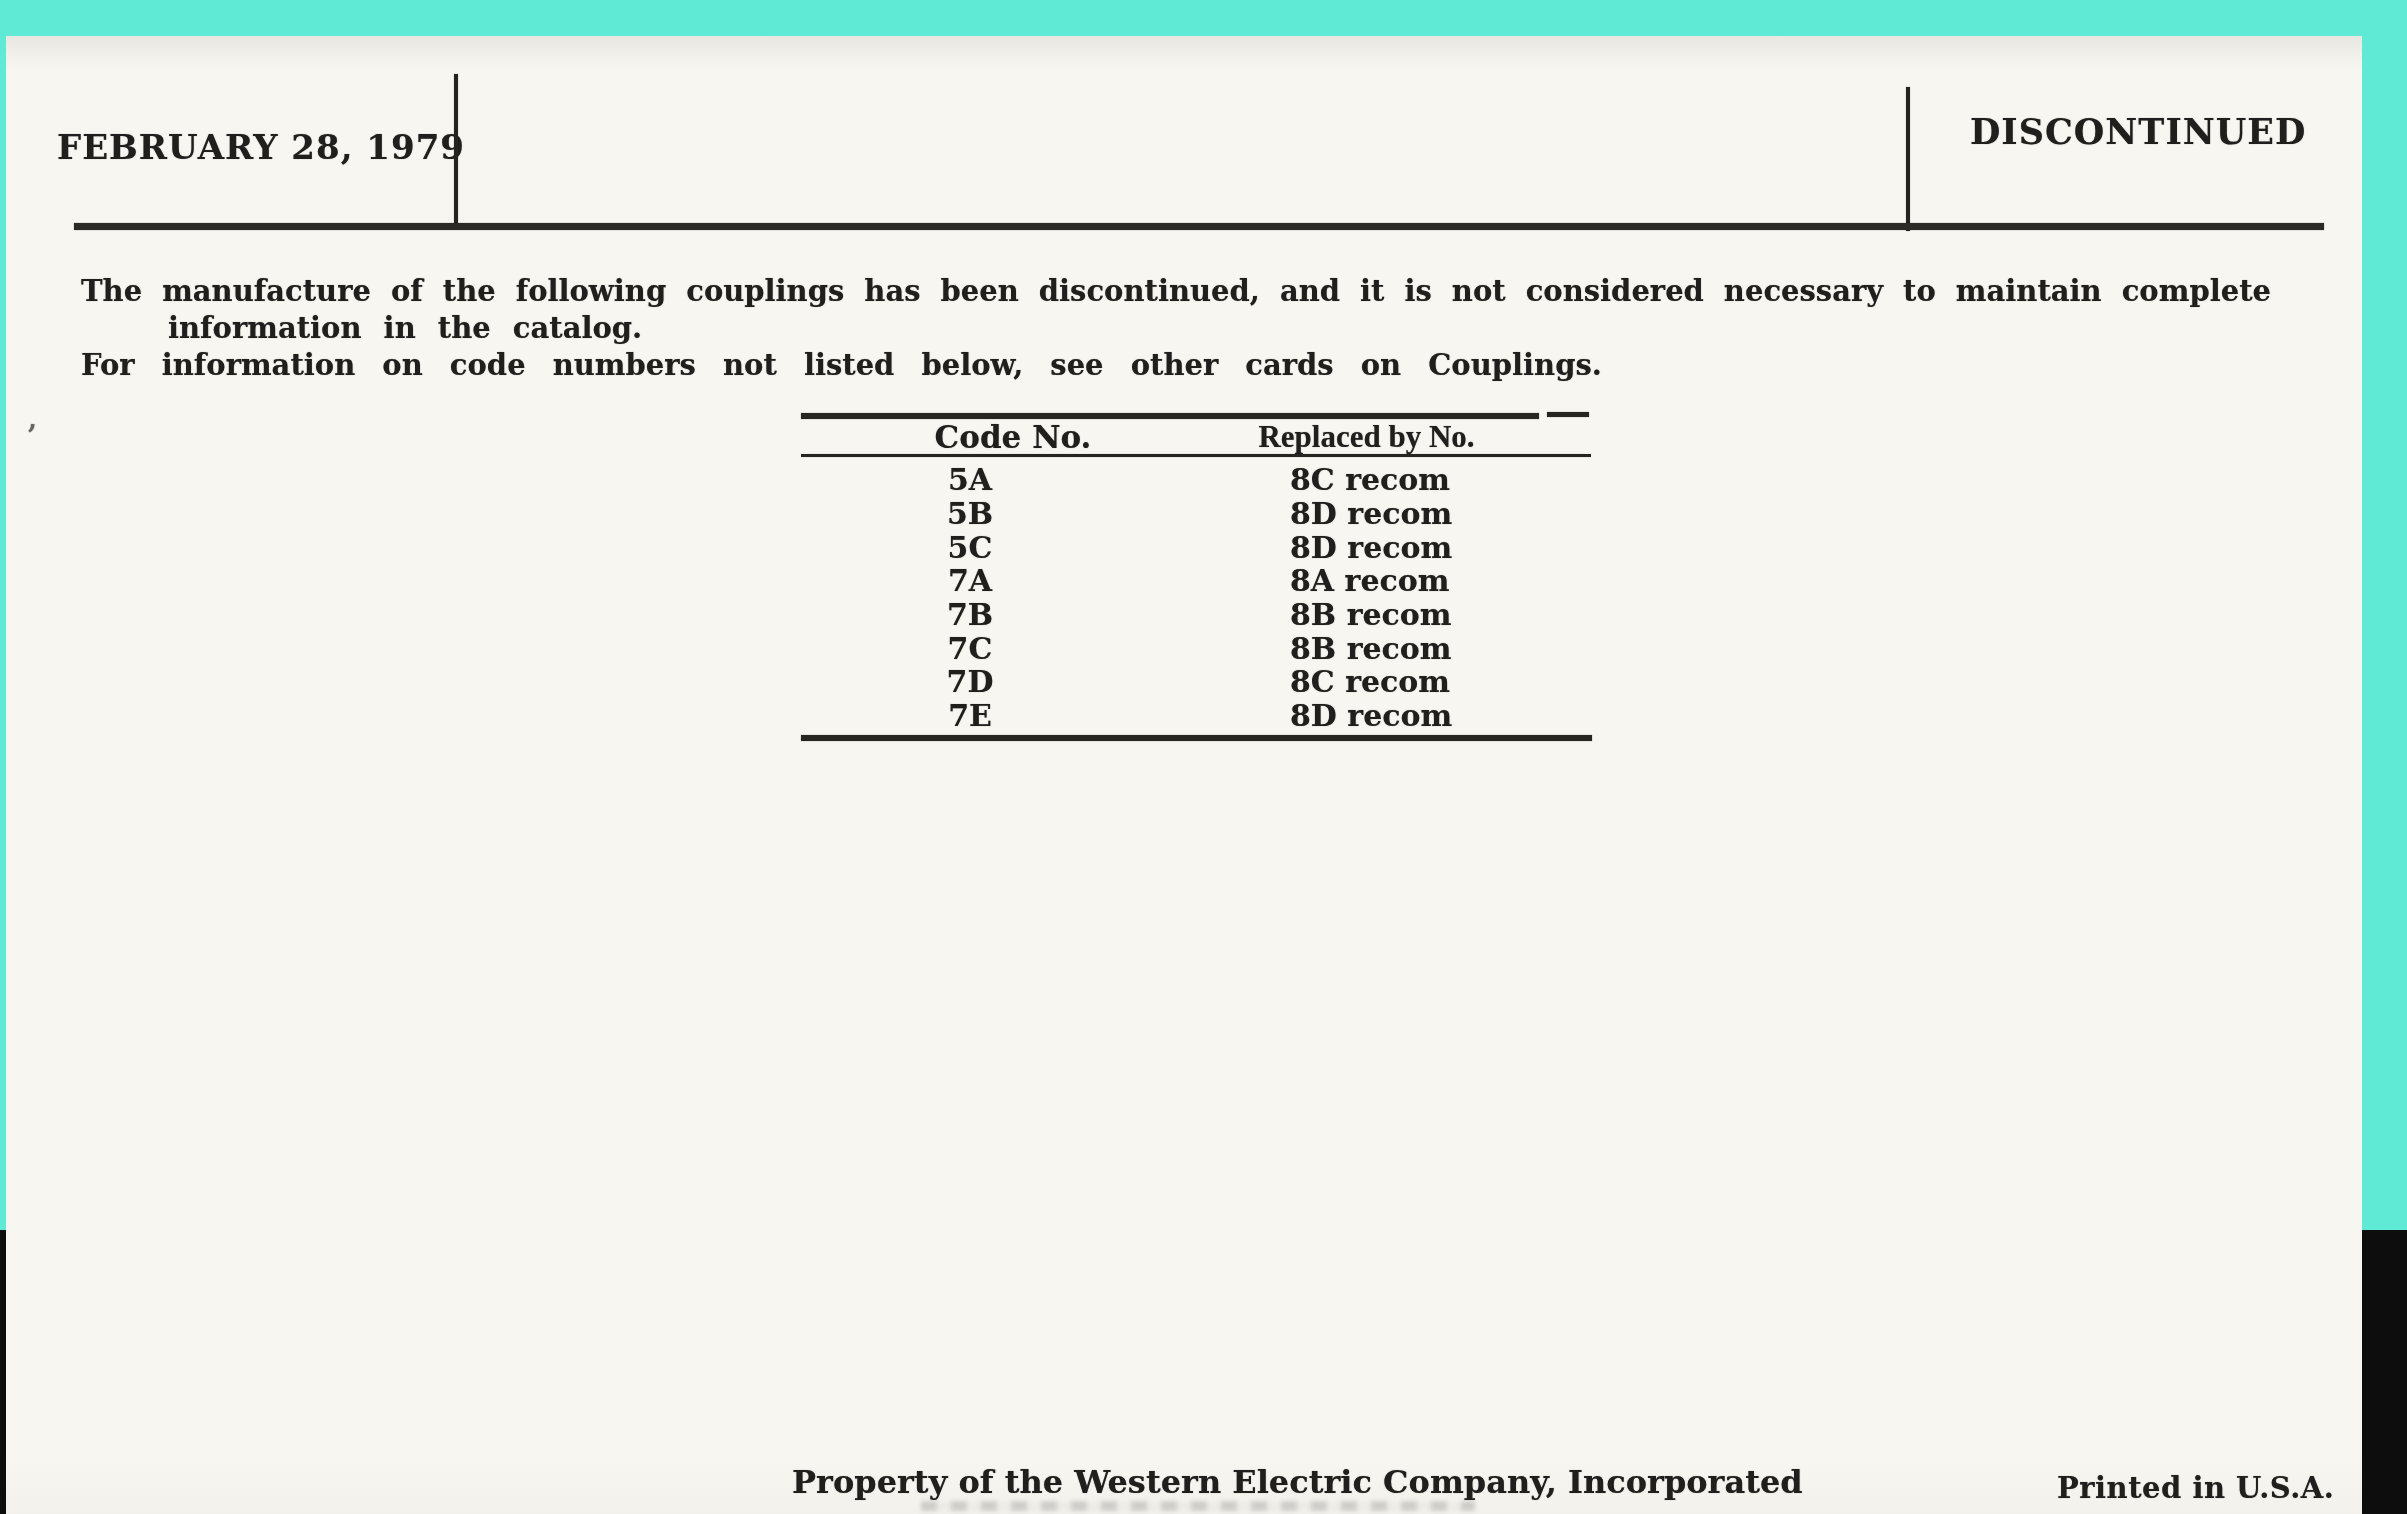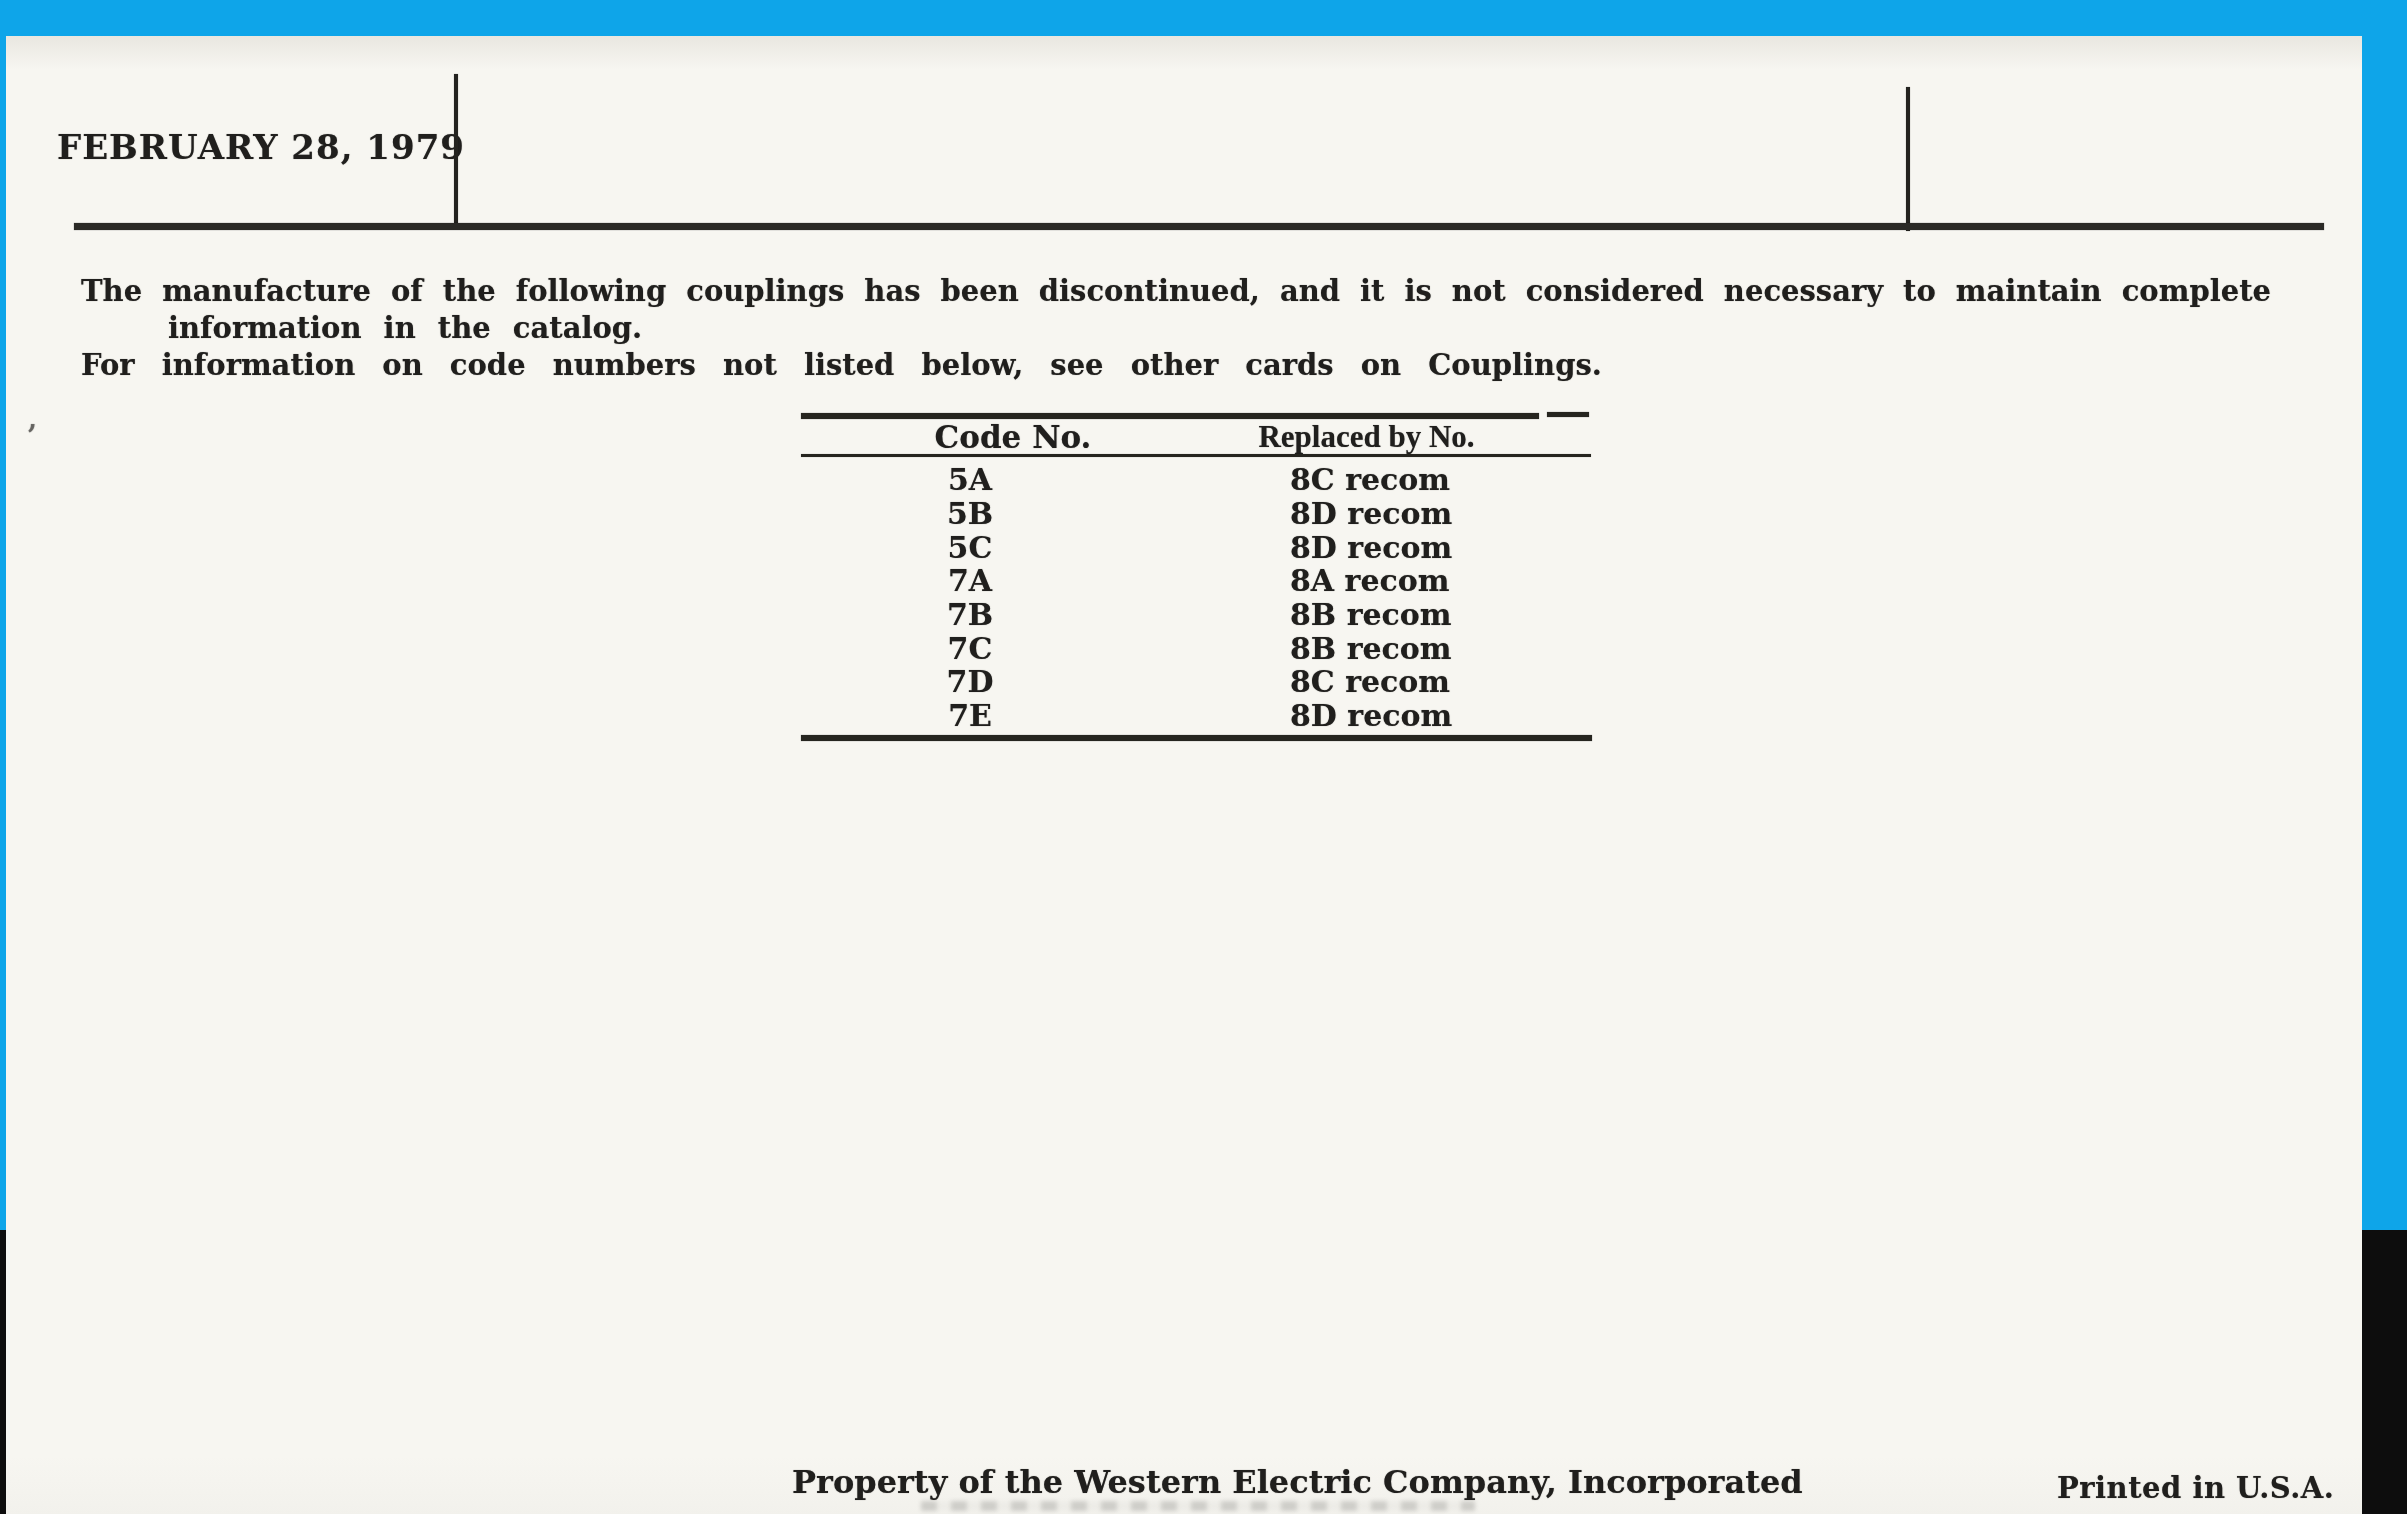--- a/index.html
+++ b/index.html
@@ -7,21 +7,21 @@
     padding: 0;
     width: 2408px;
     height: 1515px;
     overflow: hidden;
     background: #0d0d0d;
   }
   .canvas {
     position: relative;
     width: 2408px;
     height: 1230px;
-    background: #0ea5e9;
+    background: #5eead4;
     font-family: "DejaVu Serif", "Liberation Serif", serif;
     color: #201f1d;
   }
   .paper {
     position: absolute;
     left: 6px;
     top: 36px;
     width: 2356px;
     height: 1479px;
     background: linear-gradient(#e9e7e0 0px, #f7f6f1 34px, #f7f6f1 96%, #f2f1ec 100%);
@@ -95,20 +95,21 @@
 <div class="canvas">
   <div class="paper abs"></div>
 
   <div class="abs ink date-label">FEBRUARY 28, 1979</div>
   <div class="abs vrule vrule-1"></div>
 
 
   <div class="abs vrule vrule-2"></div>
 
   <div class="abs status-wrap">
+    <div class="ink status-line">DISCONTINUED</div>
   </div>
 
   <div class="abs header-rule"></div>
 
   <div class="abs ink para para-1a">The manufacture of the following couplings has been discontinued, and it is not considered necessary to maintain complete</div>
   <div class="abs ink para para-2">For information on code numbers not listed below, see other cards on Couplings.</div>
   <div class="abs ink para para-1b">information in the catalog.</div>
 
   <div class="abs ink scan-speck">,</div>
 

